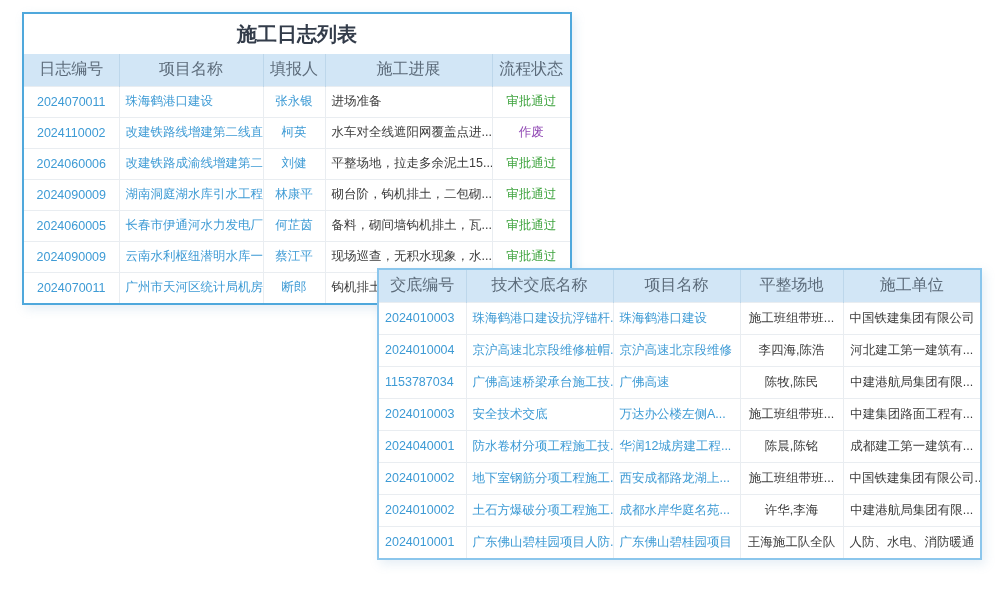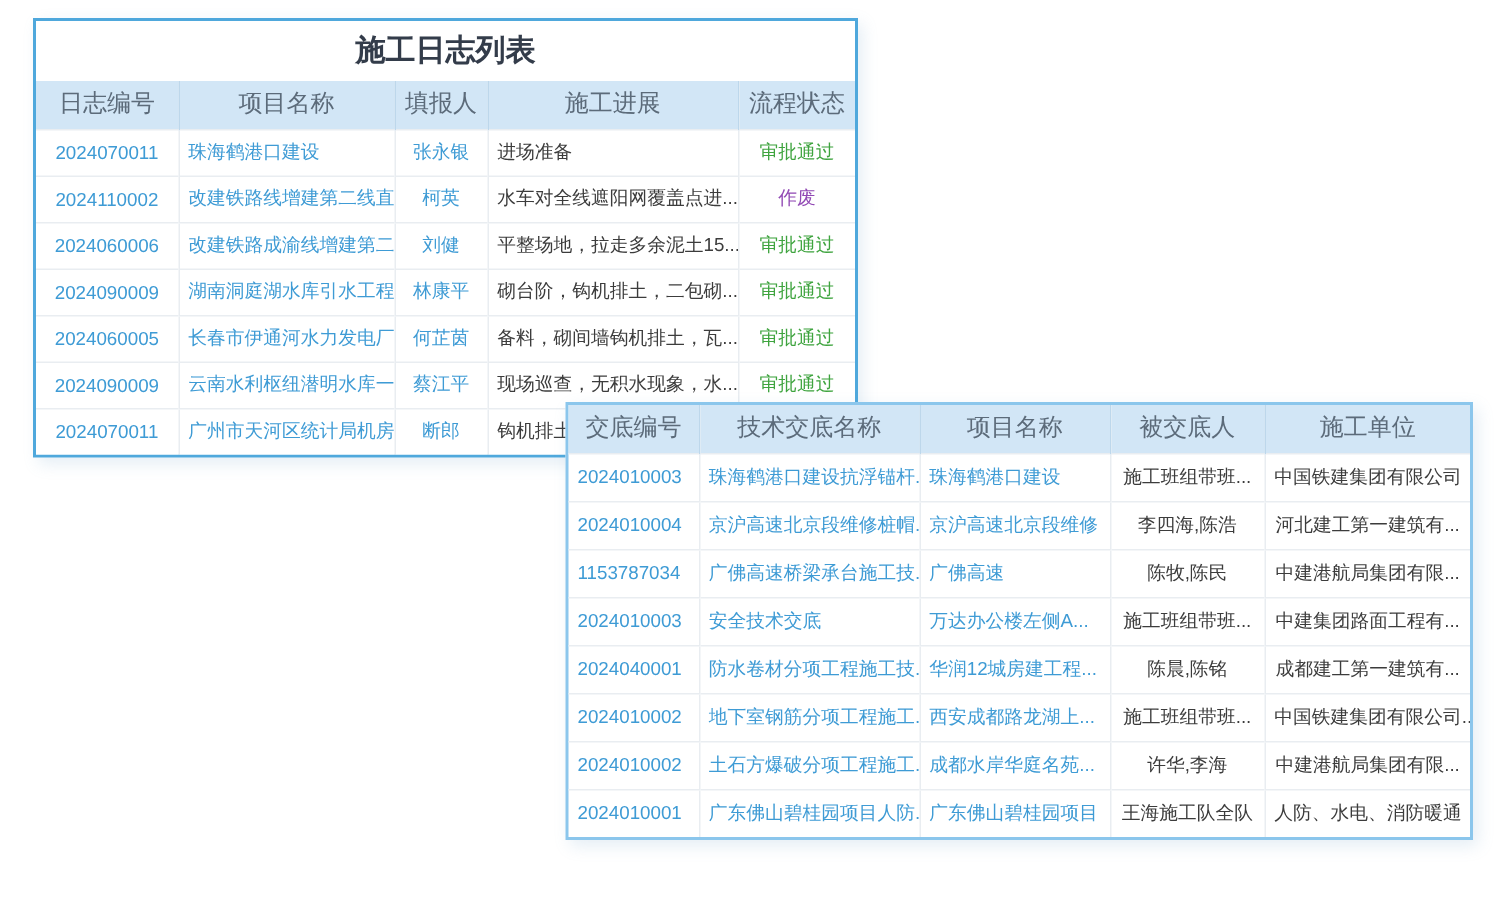--- a/index.html
+++ b/index.html
@@ -152,21 +152,21 @@
         <col style="width:147px">
         <col style="width:127px">
         <col style="width:103px">
         <col style="width:137px">
     </colgroup>
     <thead>
       <tr>
         <th>交底编号</th>
         <th>技术交底名称</th>
         <th>项目名称</th>
-        <th>被交底人</th>
+        <th>平整场地</th>
         <th>施工单位</th>
       </tr>
     </thead>
     <tbody>
       <tr>
         <td class="t-link c-left">2024010003</td>
         <td class="t-link c-left">珠海鹤港口建设抗浮锚杆...</td>
         <td class="t-link c-left">珠海鹤港口建设</td>
         <td class="c-center">施工班组带班...</td>
         <td class="c-center">中国铁建集团有限公司</td>

